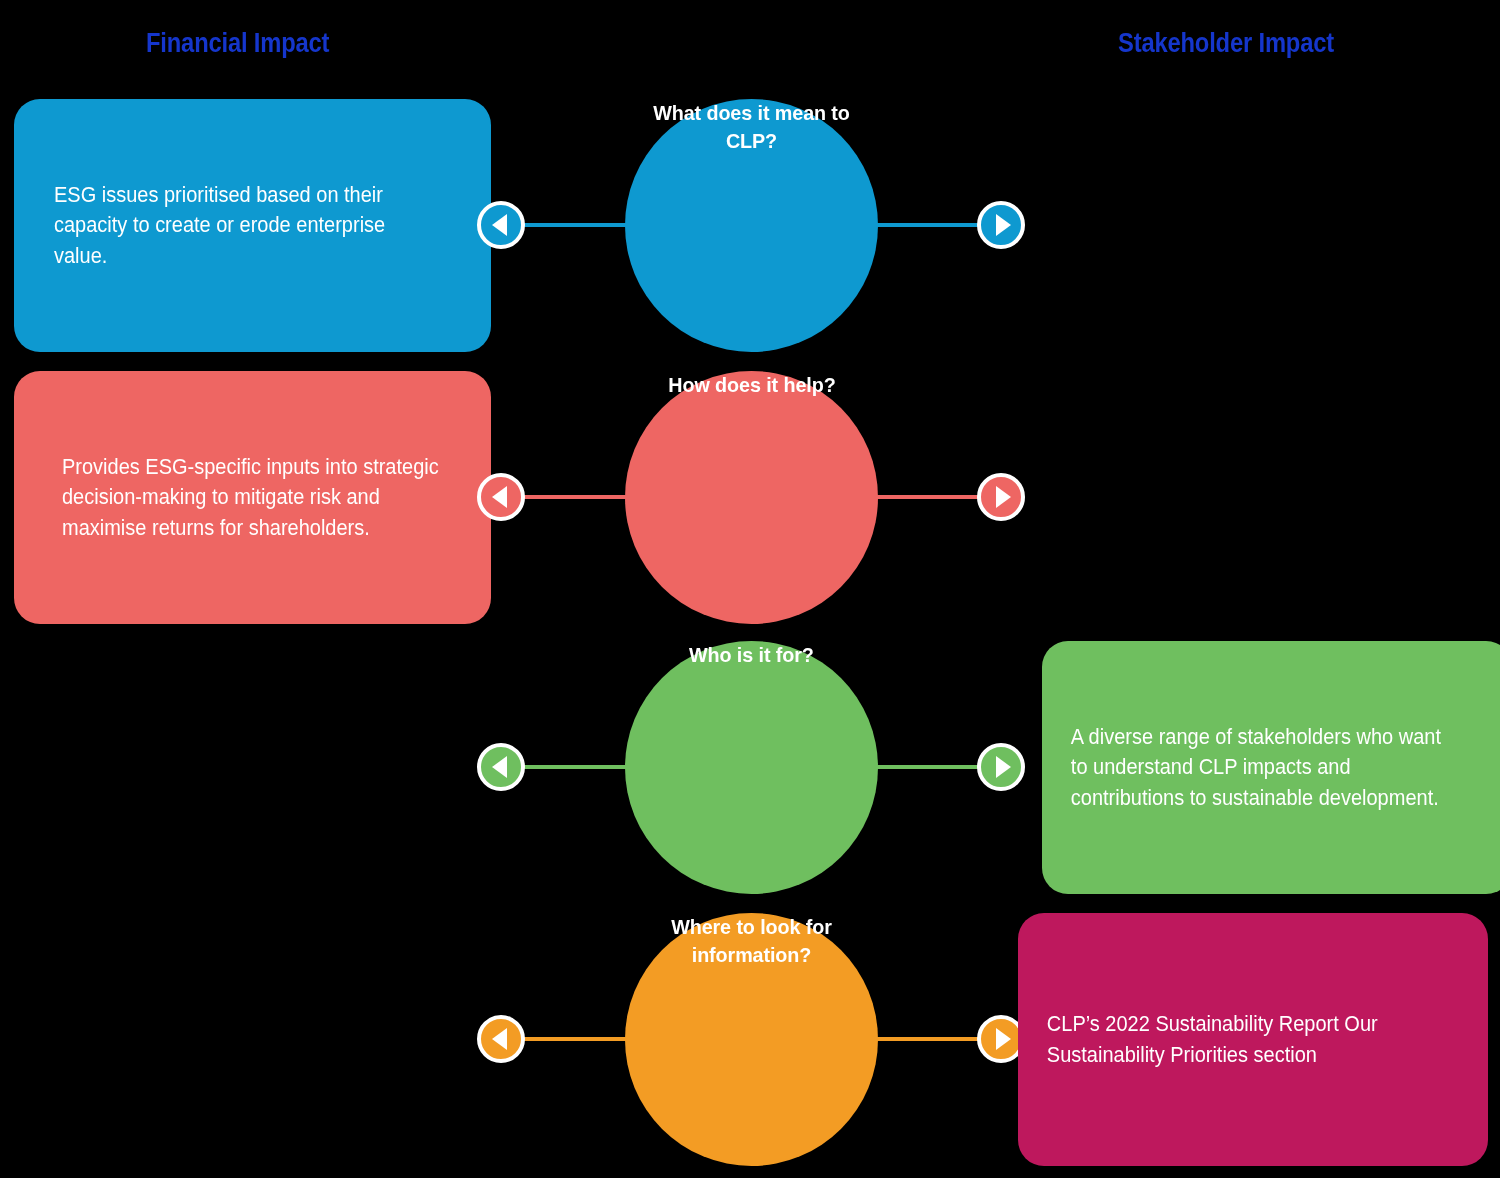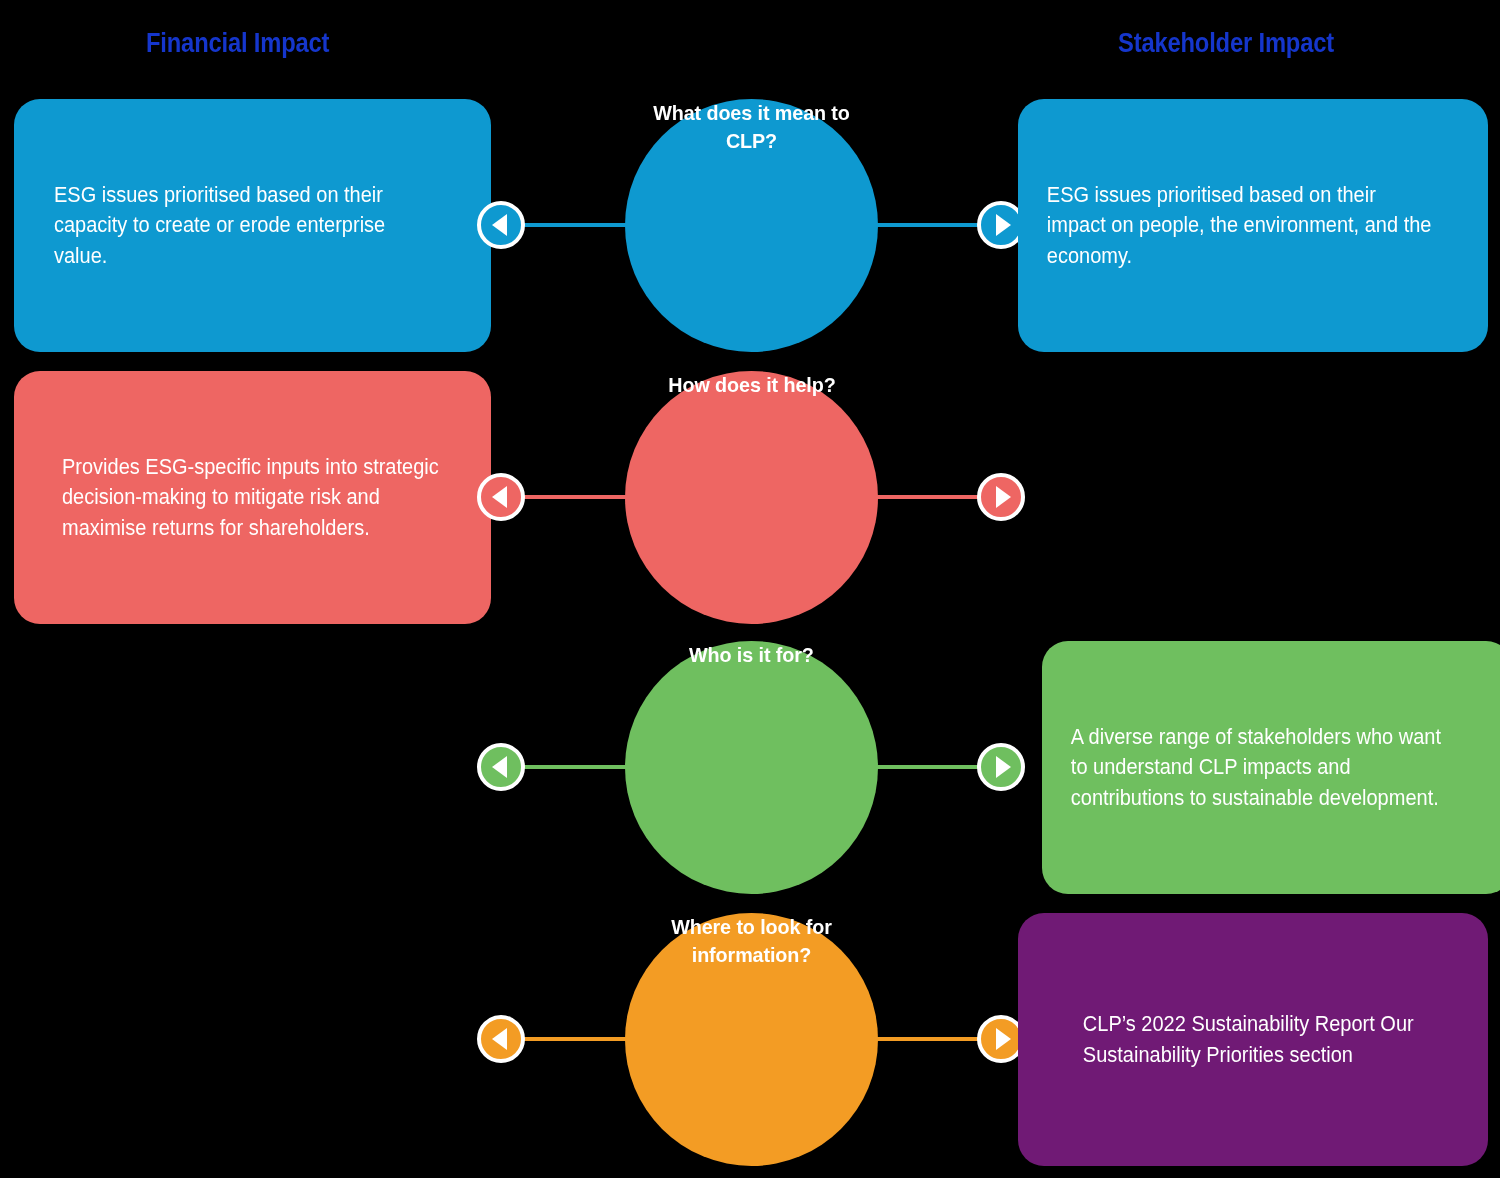--- a/index.html
+++ b/index.html
@@ -151,23 +151,20 @@
     <div class="marker marker-left" style="background: rgb(14, 153, 208);">
       <span class="tri tri-left"></span>
     </div>
     <div class="hub" style="background: rgb(14, 153, 208);">
       <div class="hub-text">What does it mean to CLP?</div>
     </div>
     <div class="connector connector-right" style="background: rgb(14, 153, 208);"></div>
     <div class="marker marker-right" style="background: rgb(14, 153, 208);">
       <span class="tri tri-right"></span>
     </div>
-    <div class="panel panel-right" style="background: rgb(14, 153, 208);">
-      <div class="panel-text">ESG issues prioritised based on their impact on people, the environment, and the economy.</div>
-    </div>
   </div>
 
   <div class="row" id="row-1">
     <div class="panel panel-left" style="background: rgb(238, 102, 99); padding-left: 8px;">
       <div class="panel-text">Provides ESG-specific inputs into strategic decision-making to mitigate risk and maximise returns for shareholders.</div>
     </div>
     <div class="connector connector-left" style="background: rgb(238, 102, 99);"></div>
     <div class="marker marker-left" style="background: rgb(238, 102, 99);">
       <span class="tri tri-left"></span>
     </div>
@@ -202,18 +199,18 @@
     <div class="marker marker-left" style="background: rgb(243, 156, 36);">
       <span class="tri tri-left"></span>
     </div>
     <div class="hub" style="background: rgb(243, 156, 36);">
       <div class="hub-text">Where to look for information?</div>
     </div>
     <div class="connector connector-right" style="background: rgb(243, 156, 36);"></div>
     <div class="marker marker-right" style="background: rgb(243, 156, 36);">
       <span class="tri tri-right"></span>
     </div>
-    <div class="panel panel-right" style="background: #701a75; padding-left: 36px;">
+    <div class="panel panel-right" style="background: #be185d;">
       <div class="panel-text">CLP’s 2022 Sustainability Report Our Sustainability Priorities section</div>
     </div>
   </div>
 
 </div>
 
 </body></html>

